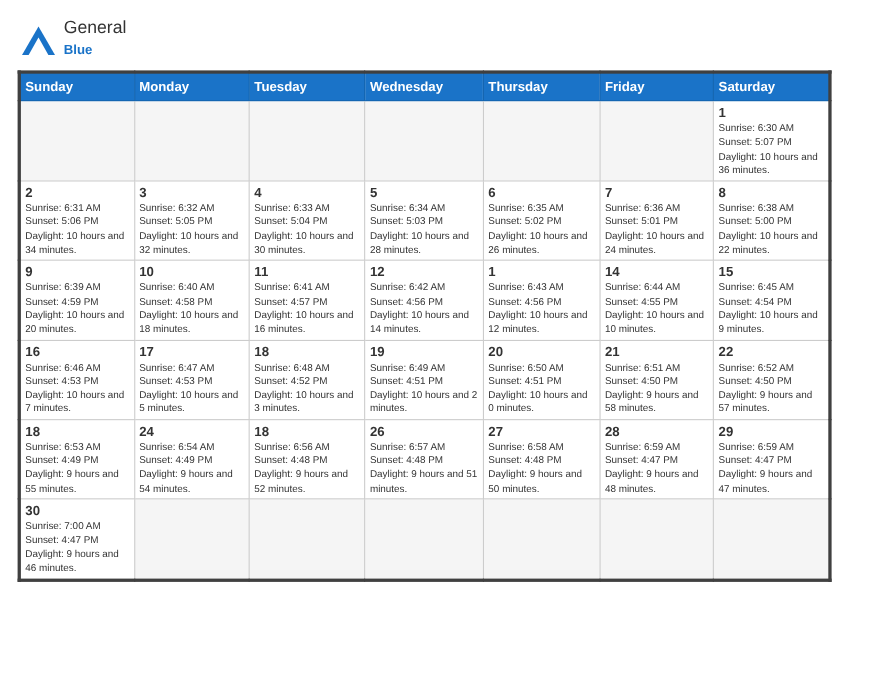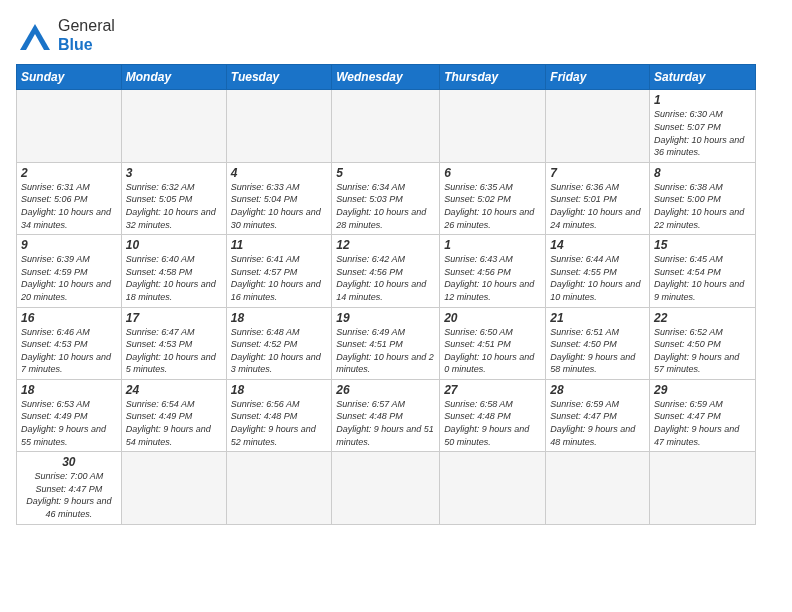--- a/index.html
+++ b/index.html
@@ -33,22 +33,21 @@
       color: #333;
       font-weight: normal;
     }
     .subtitle {
       font-size: 15px;
       color: #555;
     }
     .calendar-table {
       width: 100%;
       border-collapse: collapse;
-      border: 1px solid #404040;
-      font-style: italic;
+      border: 3px solid #404040;
     }
     .calendar-table th {
       background-color: #1a73c8;
       color: #fff;
       font-size: 12px;
       font-weight: bold;
       padding: 5px 4px;
       text-align: left;
       border: 1px solid #1565b0;
     }
@@ -71,39 +70,38 @@
       display: block;
       margin-bottom: 1px;
     }
     .day-info {
       font-size: 9px;
       line-height: 1.4;
       color: #333;
     }
     .last-row td {
       background: #f5f5f5;
-      text-align: center;
     }
     .last-row td.has-data {
       background: #fff;
     }
   </style>
 </head>
 <body>
 
 <div class="page">
   <div class="header">
     <div class="logo">
       <svg width="38" height="38" viewBox="0 0 38 38">
         <polygon points="4,34 19,8 34,34" fill="#1a73c8"></polygon>
         <polygon points="10,34 19,18 28,34" fill="#fff"></polygon>
       </svg>
       <div style="line-height:1.2">
         <span style="color:#333;font-size:16px;font-weight:normal">General</span><br>
-        <span style="color:#1a73c8;font-size:16px;font-weight:bold">Blue</span>
+        <span style="color:#1a73c8;font-size:12px;font-weight:bold">Blue</span>
       </div>
     </div>
     <div class="title-block">
     </div>
   </div>
 
   <table class="calendar-table">
     <thead>
       <tr>
       <th>Sunday</th>

